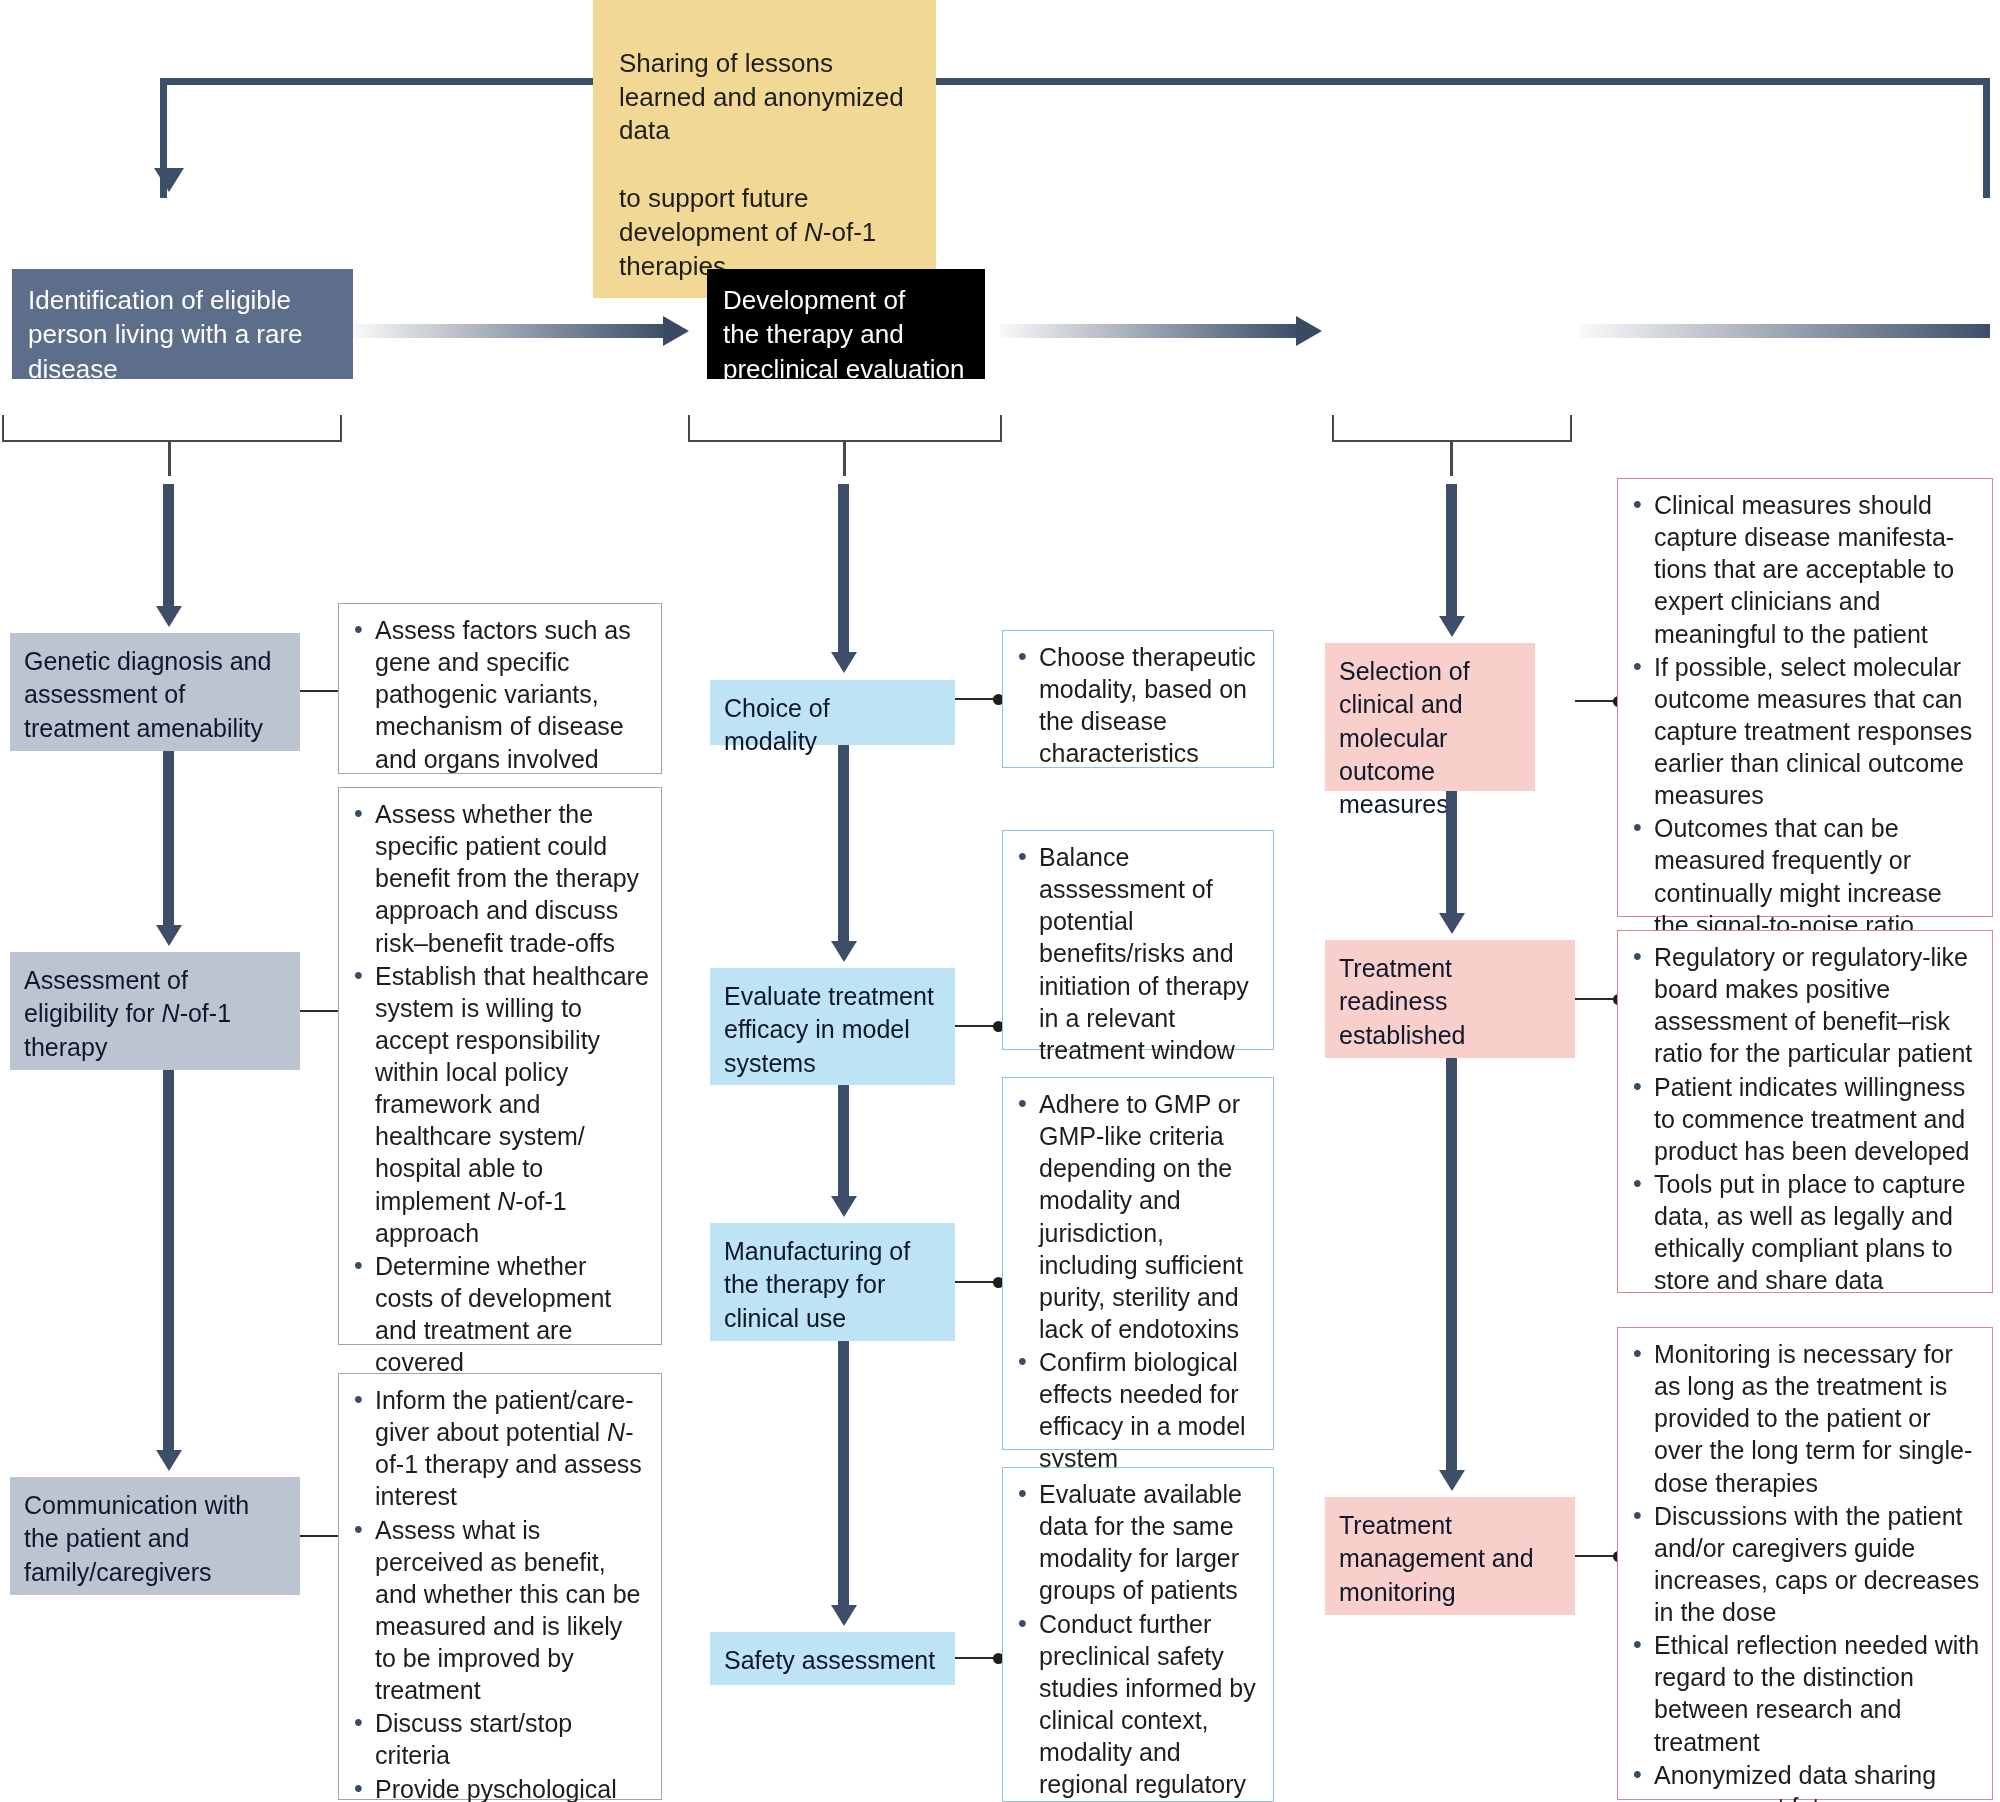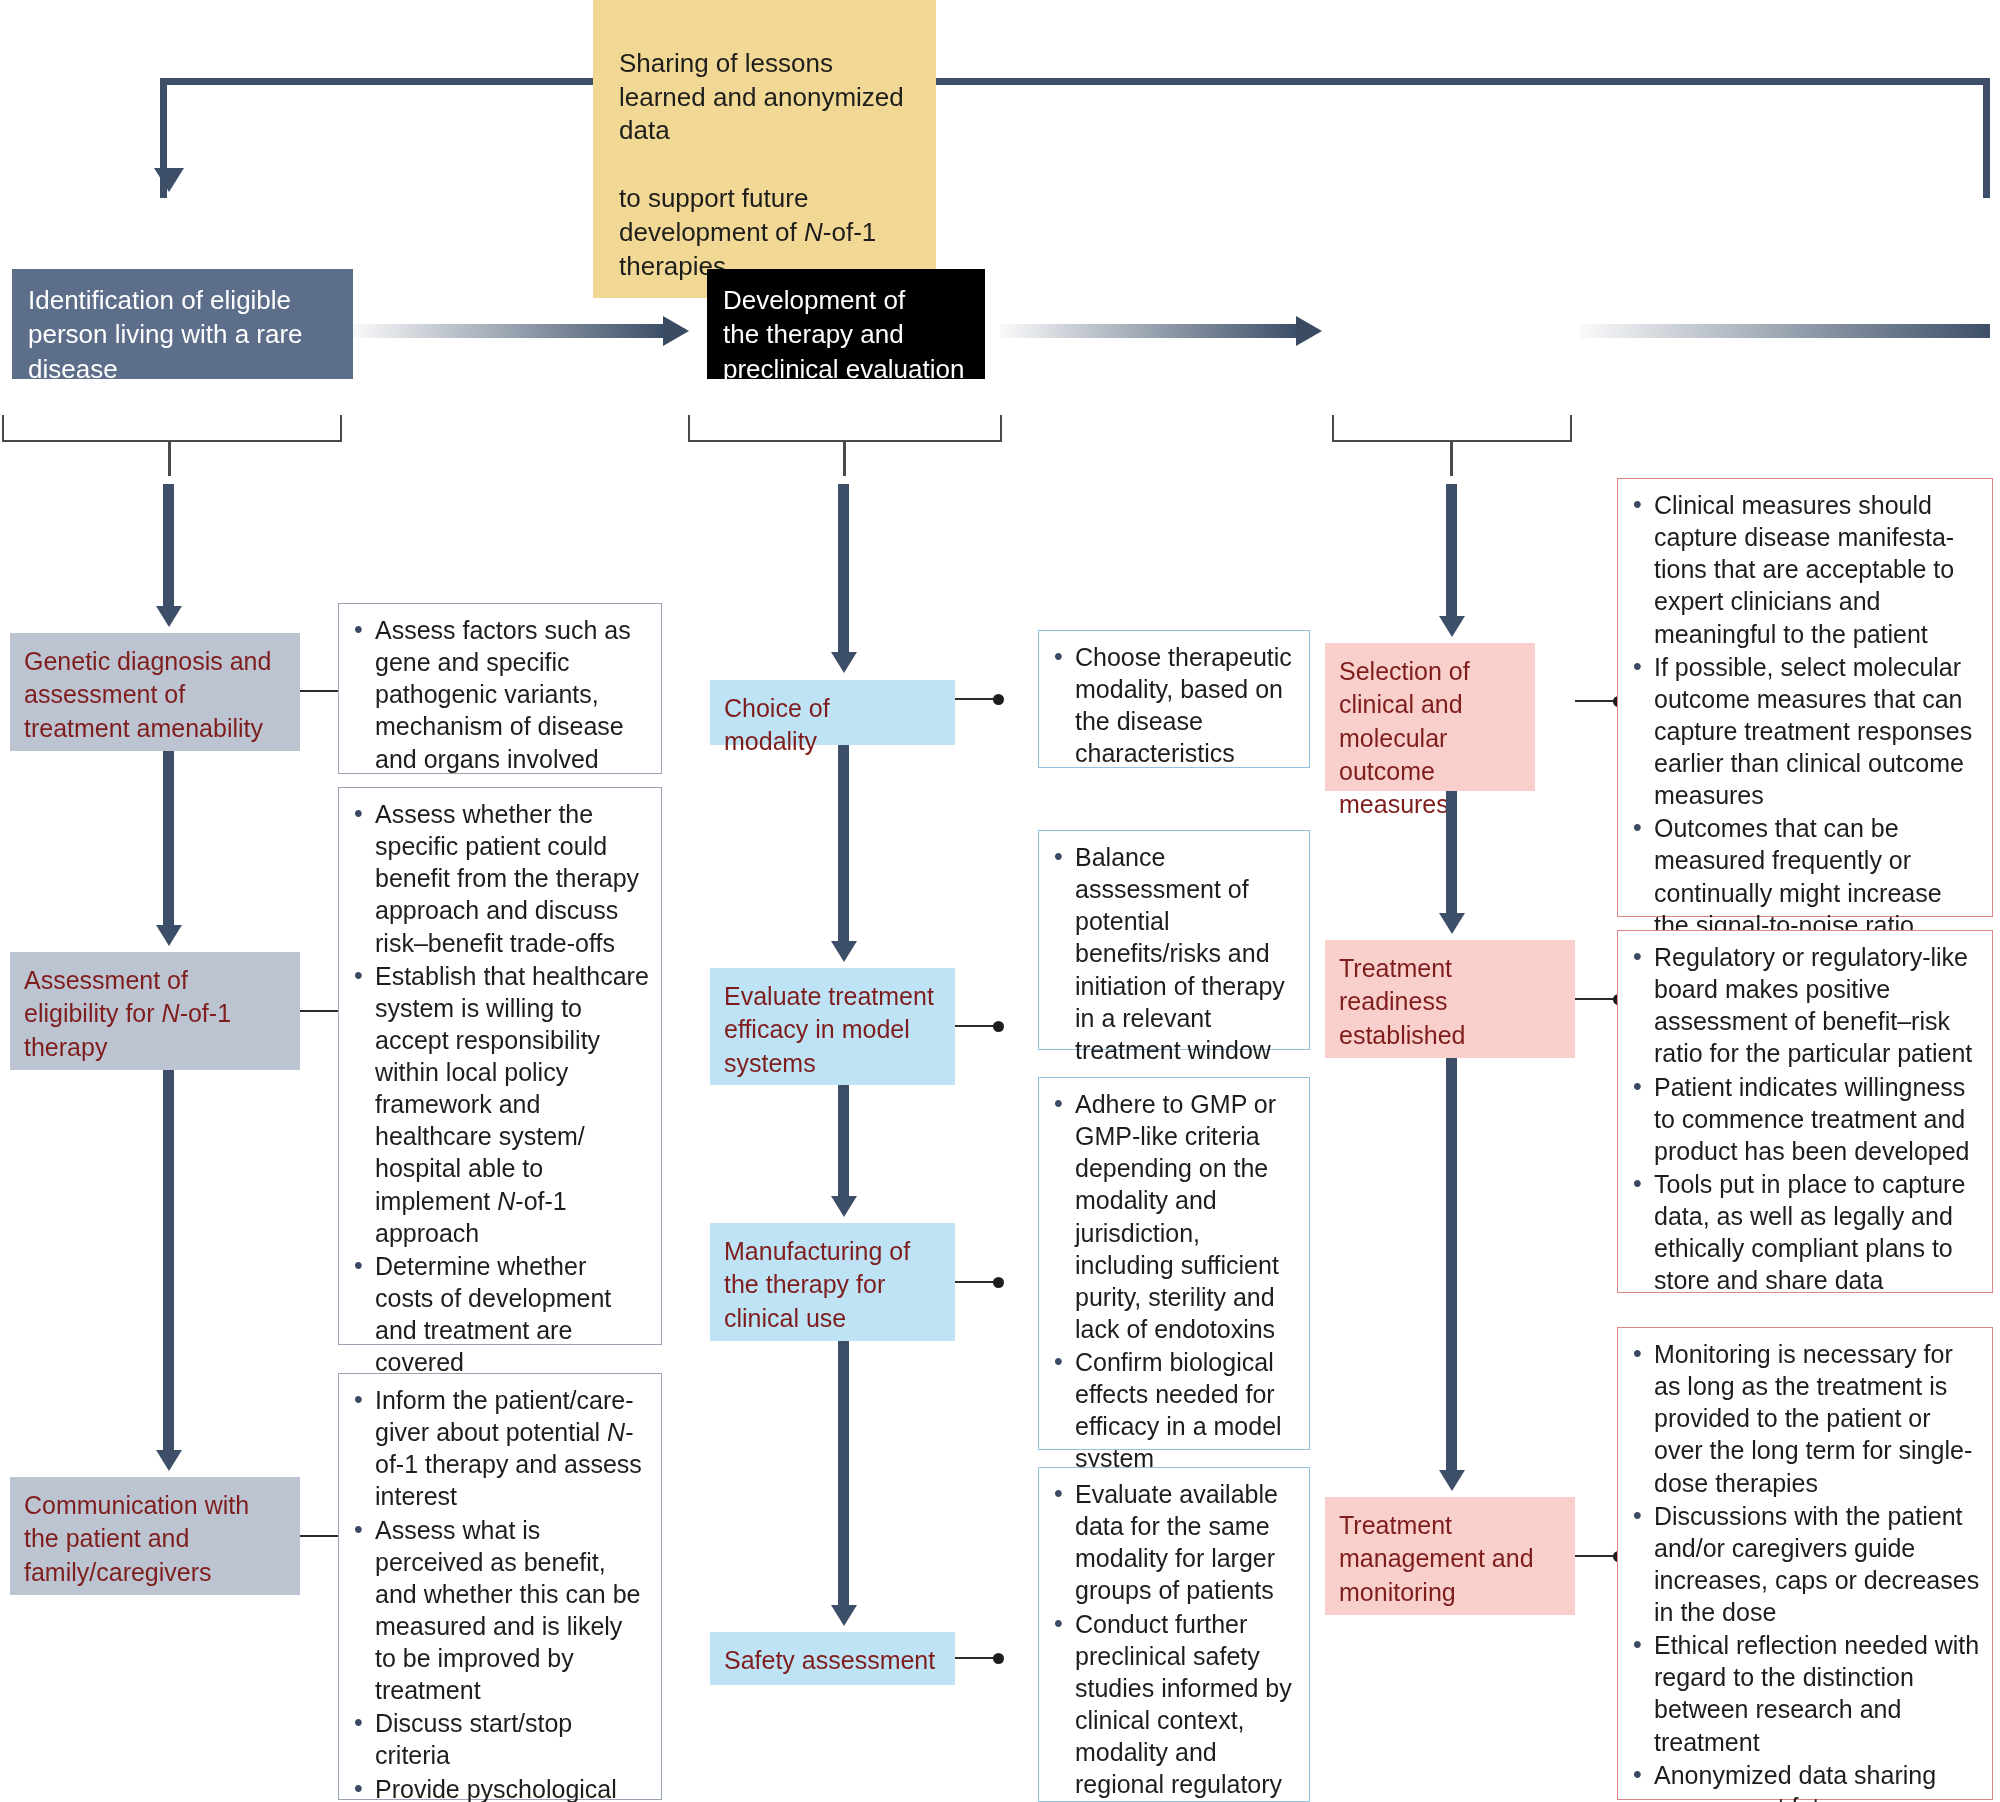--- a/index.html
+++ b/index.html
@@ -45,21 +45,21 @@
   }
   .stage-1 { background: #5d6e8a; }
   .stage-2 { background: #000000; }
   .stage-3 { background: #e0676b; }
 
   
   .step {
     font-size: 25px;
     line-height: 1.33;
     padding: 12px 12px 12px 14px;
-    color: #7f1d1d;
+    color: #0f172a;
     white-space: pre-line;
     box-sizing: border-box;
   }
   .step-1 { background: #bcc4d2; }
   .step-2 { background: #bde3f5; }
   .step-3 { background: #f8cfcb; }
 
   
   .detail {
     background: #ffffff;
@@ -80,21 +80,21 @@
   }
   .detail li::before {
     content: "•";
     position: absolute;
     left: -21px;
     top: -1px;
     color: #3a4a63;
     font-size: 25px;
   }
   .detail-1 { border: 1px solid #9aa4b4; }
-  .detail-2 { border: 1px solid #8fc2de; margin-left: 36px; }
+  .detail-2 { border: 1px solid #8fc2de; }
   .detail-3 { border: 1px solid #e0848a; }
 
   
   .vline {
     position: absolute;
     background: #3d4f68;
   }
   .hline {
     position: absolute;
     background: #2b2b2b;

